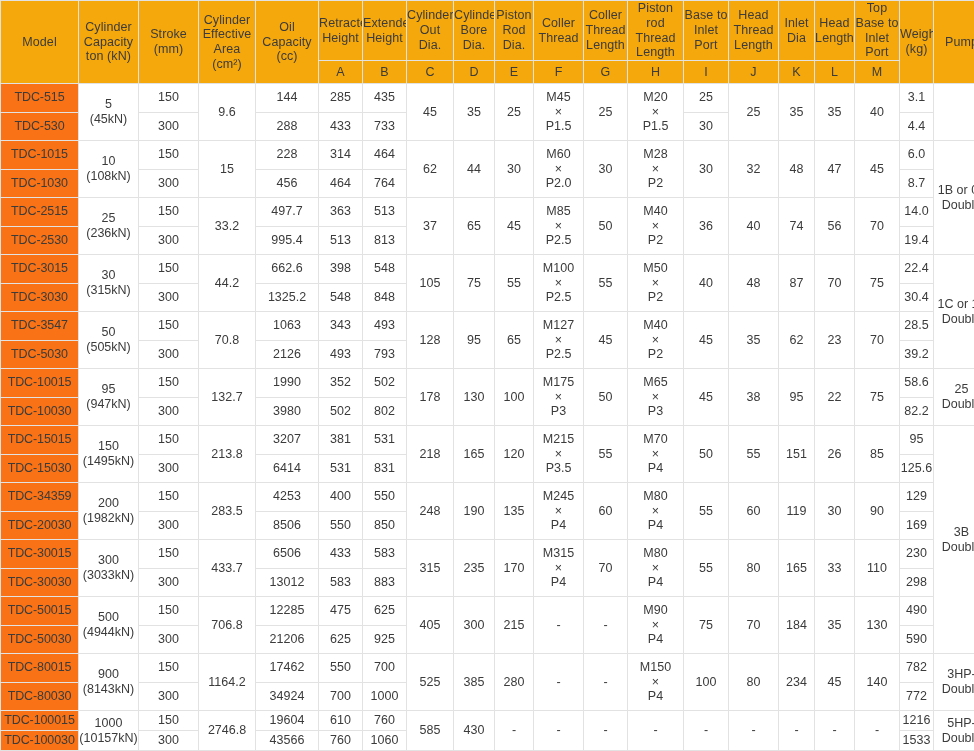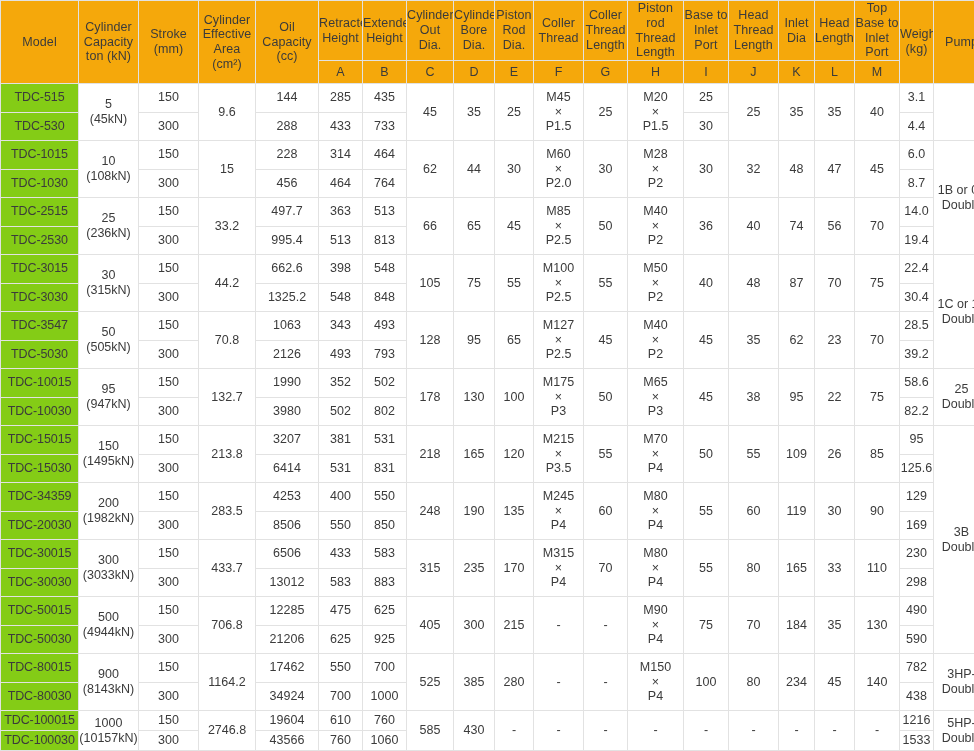--- a/index.html
+++ b/index.html
@@ -38,21 +38,21 @@
     line-height: 1.25;
     letter-spacing: 0.1px;
     padding: 2px 1px;
   }
   thead th.ltr {
     font-size: 11.5px;
     height: 22px;
     padding: 0;
   }
   td.model-cell {
-    background: #84cc16;
+    background: #f97316;
     font-weight: bold;
     font-size: 13px;
     color: #2f2f2f;
     letter-spacing: -0.1px;
   }
   td.cap-cell {
     font-size: 12.5px;
     line-height: 1.35;
   }
   td.thread-cell {
@@ -218,21 +218,21 @@
         <td class="model-cell">TDC-2515</td>
         <td class="cap-cell" rowspan="2">
           <span class="sub">25</span>
           <span class="sub">(236kN)</span>
         </td>
         <td>150</td>
         <td rowspan="2">33.2</td>
         <td>497.7</td>
         <td>363</td>
         <td>513</td>
-        <td rowspan="2">66</td>
+        <td rowspan="2">37</td>
         <td rowspan="2">65</td>
         <td rowspan="2">45</td>
         <td class="thread-cell" rowspan="2">
           <span class="sub">M85</span>
           <span class="sub">×</span>
           <span class="sub">P2.5</span>
         </td>
         <td rowspan="2">50</td>
         <td class="thread-cell" rowspan="2">
           <span class="sub">M40</span>
@@ -396,21 +396,21 @@
           <span class="sub">P3.5</span>
         </td>
         <td rowspan="2">55</td>
         <td class="thread-cell" rowspan="2">
           <span class="sub">M70</span>
           <span class="sub">×</span>
           <span class="sub">P4</span>
         </td>
         <td rowspan="2">50</td>
         <td rowspan="2">55</td>
-        <td rowspan="2">109</td>
+        <td rowspan="2">151</td>
         <td rowspan="2">26</td>
         <td rowspan="2">85</td>
         <td>95</td>
         <td class="pump-cell" rowspan="8">3B Double</td>
       </tr>
       <tr>
         <td class="model-cell">TDC-15030</td>
         <td>300</td>
         <td>6414</td>
         <td>531</td>
@@ -565,21 +565,21 @@
         <td rowspan="2">140</td>
         <td>782</td>
         <td class="pump-cell" rowspan="2">3HP- Double</td>
       </tr>
       <tr>
         <td class="model-cell">TDC-80030</td>
         <td>300</td>
         <td>34924</td>
         <td>700</td>
         <td>1000</td>
-        <td>438</td>
+        <td>772</td>
       </tr>
       <tr>
         <td class="model-cell">TDC-100015</td>
         <td class="cap-cell" rowspan="2">
           <span class="sub">1000</span>
           <span class="sub">(10157kN)</span>
         </td>
         <td>150</td>
         <td rowspan="2">2746.8</td>
         <td>19604</td>

